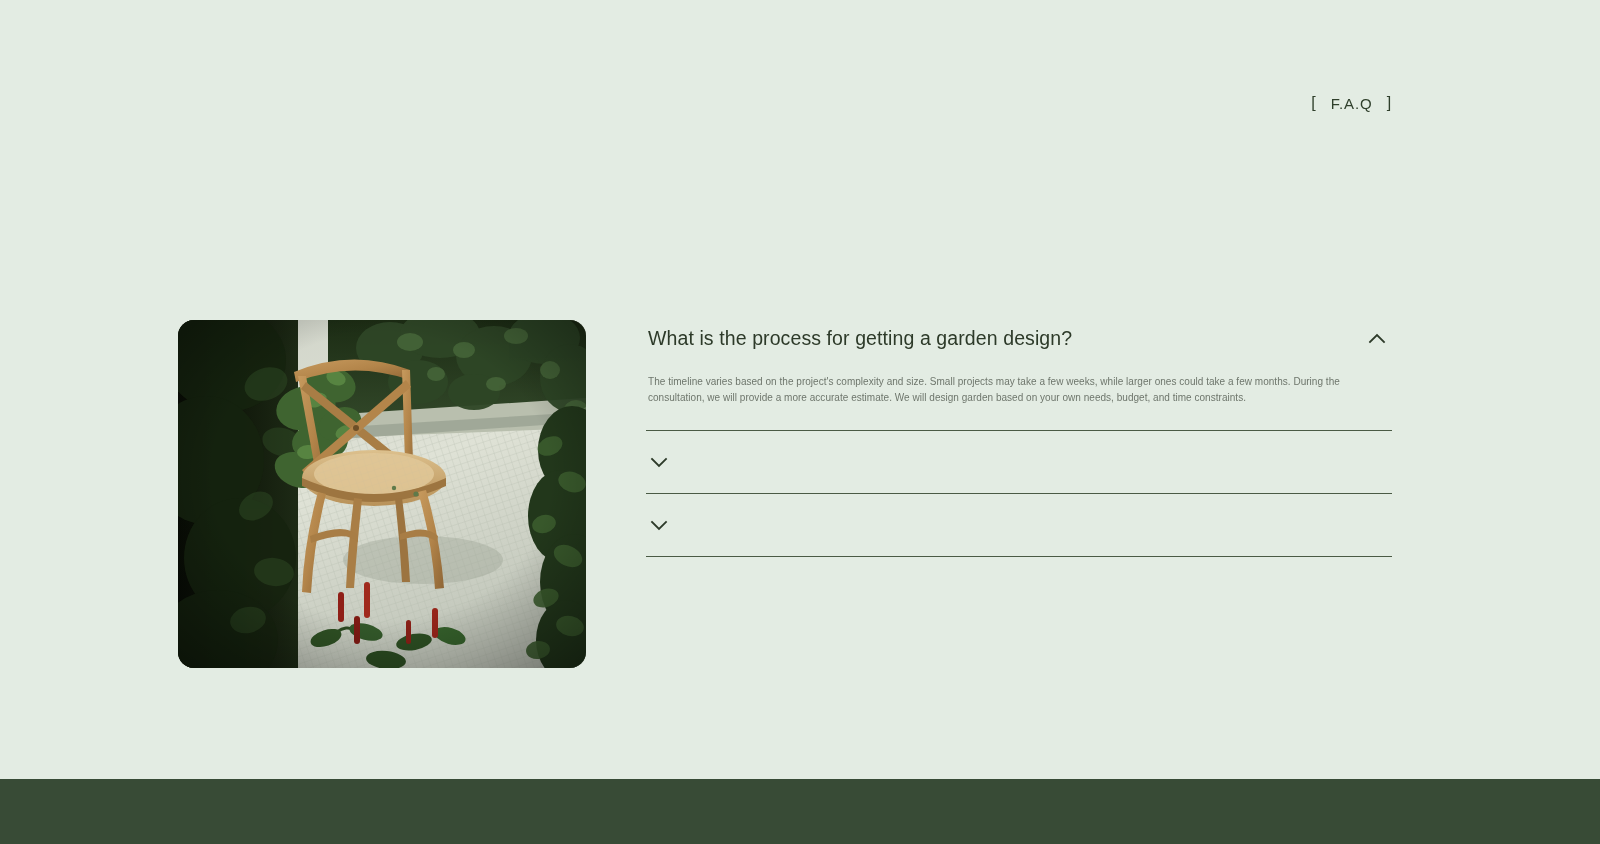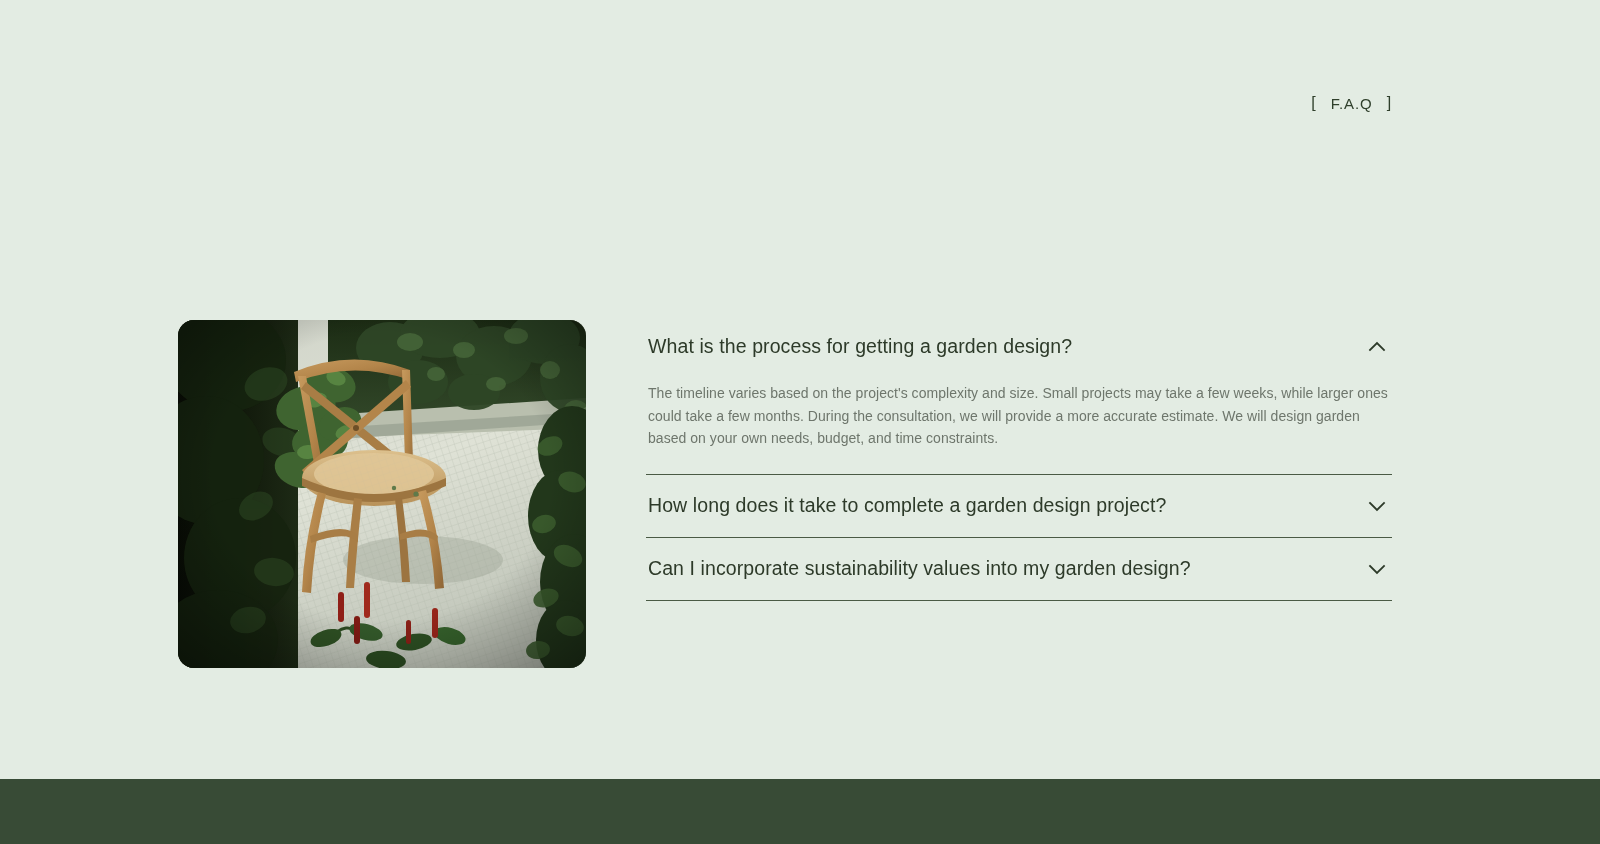--- a/index.html
+++ b/index.html
@@ -91,21 +91,21 @@
     border-radius: 16px;
     overflow: hidden;
     flex: none;
     background: #0d1409;
   }
   .photo svg { display: block; width: 100%; height: 100%; }
 
   
   .accordion {
     flex: 1;
-    margin-top: 10px;
+    margin-top: 2px;
   }
   .acc-item {
     border-bottom: 1px solid #4a5a45;
   }
   .acc-item:first-child { }
 
   .acc-head {
     display: flex;
     align-items: center;
     justify-content: space-between;
@@ -136,21 +136,21 @@
     stroke-width: 1.8;
     stroke-linecap: square;
     stroke-linejoin: miter;
   }
 
   .acc-body {
     padding: 20px 4px 24px 2px;
     max-width: 748px;
   }
   .acc-a {
-    font-size: 14px;
+    font-size: 10px;
     line-height: 1.62;
     color: #6e766c;
     letter-spacing: 0.003em;
   }
 
   
   .acc-item.expanded { padding-top: 2px; }
   .acc-item.collapsed { }
 
   
@@ -342,32 +342,30 @@
             <path d="M4 14 L11 7 L18 14"></path>
           </svg>
         </div>
         <div class="acc-body">
           <p class="acc-a">The timeline varies based on the project's complexity and size. Small projects may take a few weeks, while larger ones could take a few months. During the consultation, we will provide a more accurate estimate. We will design garden based on your own needs, budget, and time constraints.</p>
         </div>
       </div>
 
       <div class="acc-item collapsed">
         <div class="acc-head">
-          <span class="acc-q">How long does it take to complete a garden design project?</span>
           <svg class="chev" viewBox="0 0 22 22">
             <path d="M4 8 L11 15 L18 8"></path>
           </svg>
         </div>
 
       </div>
 
 
       <div class="acc-item collapsed">
         <div class="acc-head">
-          <span class="acc-q">Can I incorporate sustainability values into my garden design?</span>
           <svg class="chev" viewBox="0 0 22 22">
             <path d="M4 8 L11 15 L18 8"></path>
           </svg>
         </div>
 
       </div>
 
     </div>
   </div>
 

